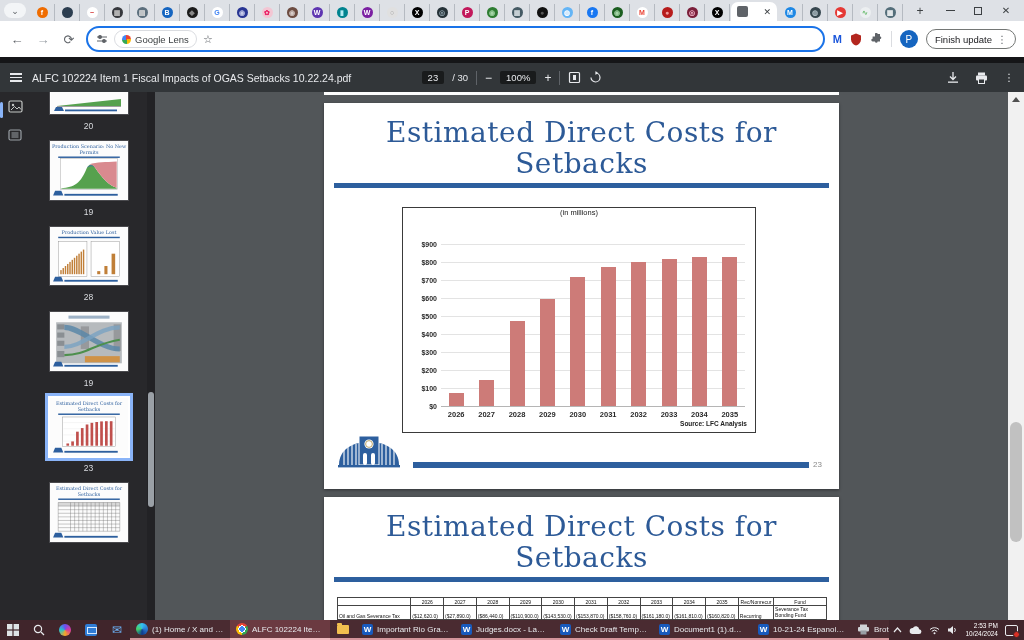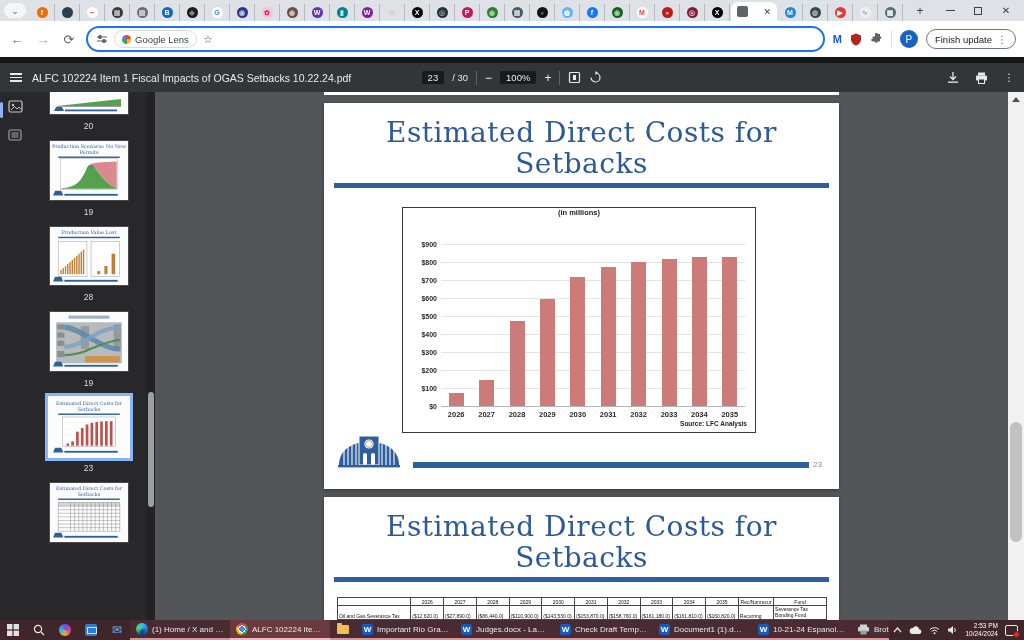--- a/index.html
+++ b/index.html
@@ -69,21 +69,21 @@
   .page-col { position:absolute; left:0; right:0; top:0; display:flex; flex-direction:column; align-items:center; }
   .prev-sliver { width:515px; height:3px; background:#fdfdfd; margin-bottom:8px; }
   .page { width:515px; height:386px; background:#fff; box-shadow:0 1px 3px rgba(0,0,0,.4); position:relative; flex:0 0 auto; }
   .page + .page { margin-top:8px; }
   .slide-title { text-align:center; font-family:"DejaVu Serif", serif; color:#2d5a97; font-size:28px; line-height:1.12; padding-top:14px; letter-spacing:.5px; }
   .slide-rule { position:absolute; left:10px; right:10px; top:80px; height:5px; background:#2d5f9e; }
 
   
   .chart-frame { position:absolute; left:78px; top:104px; width:354px; height:226px; border:1px solid #3a3a3a; background:#fff; }
   .chart-title { text-align:center; font-size:9.5px; font-weight:bold; color:#1a1a1a; margin-top:7px; }
-  .chart-sub { text-align:center; font-size:7.5px; font-weight:bold; color:#1a1a1a; }
+  .chart-sub { text-align:center; font-size:7.5px; font-weight:normal; color:#1a1a1a; }
   .plot { position:absolute; left:38px; top:36px; width:304px; height:162px; }
   .gridline { position:absolute; left:0; right:0; height:1px; background:#e3e3e3; }
   .gridline.zero { background:#b5b5b5; }
   .ylab { position:absolute; right:100%; margin-right:4px; transform:translateY(-50%); font-size:7px; font-weight:bold; color:#2a2a2a; white-space:nowrap; }
   .bar { position:absolute; bottom:0; width:15px; background:#cd7b78; }
   .xlab { position:absolute; top:100%; margin-top:4px; font-size:7.5px; font-weight:bold; color:#2a2a2a; text-align:center; }
   .chart-source { position:absolute; right:8px; bottom:5px; font-size:6.5px; font-weight:bold; color:#222; }
 
   .slide-footer-bar { position:absolute; left:89px; top:359px; width:396px; height:6px; background:#2d5f9e; }
   .slide-pageno { position:absolute; left:489px; top:357px; font-size:8px; color:#8a8a8a; }

